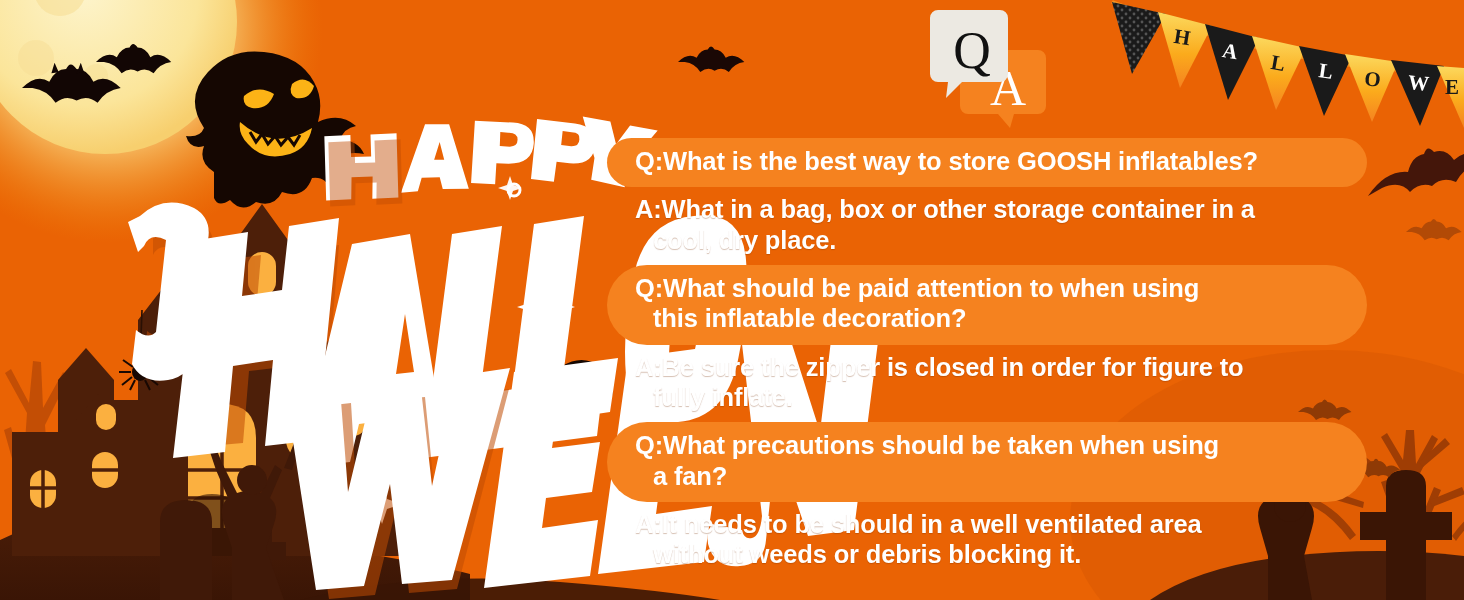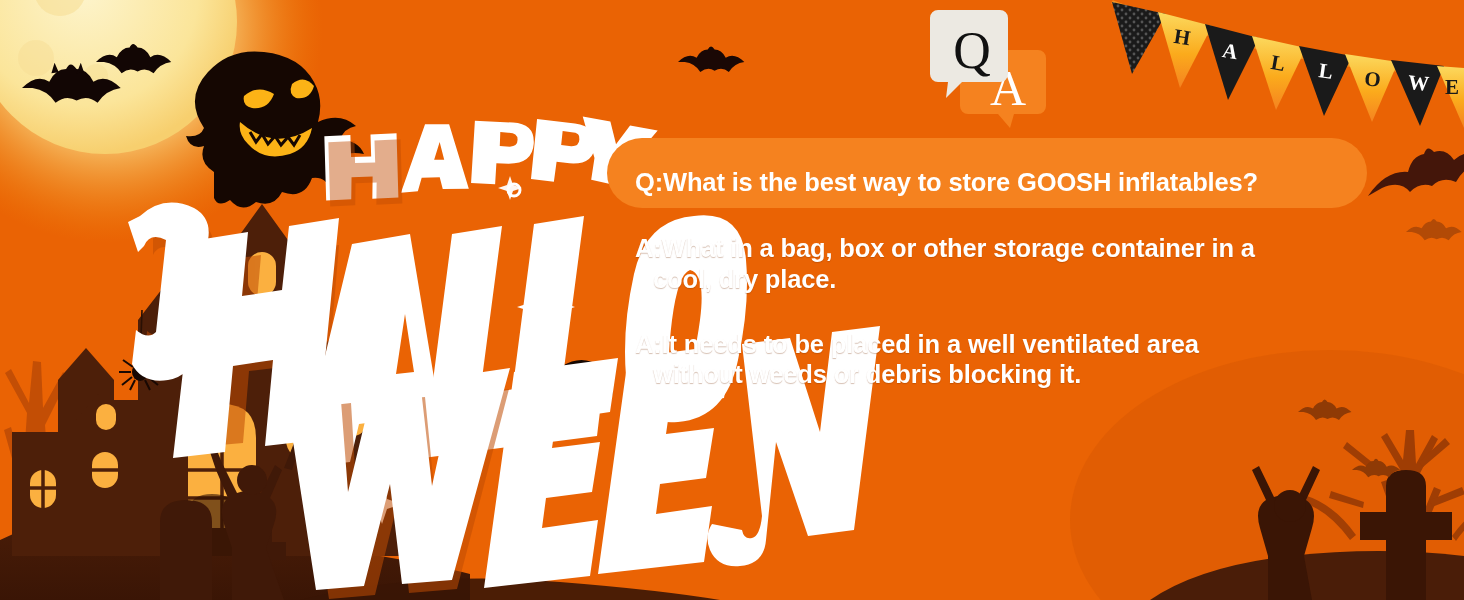--- a/index.html
+++ b/index.html
@@ -38,21 +38,20 @@
   .q-text, .a-text {
     color: #ffffff;
     font-family: "Liberation Sans", sans-serif;
     font-weight: bold;
     font-size: 25.5px;
     line-height: 1.19;
     letter-spacing: -0.15px;
     padding-left: 18px;
     text-indent: -18px;
     white-space: pre-line;
-    margin-top: 21px;
   }
   .a-text {
     padding: 4px 0 10px 46px;
     text-indent: -18px;
     text-shadow: 0 1px 1px rgba(120,45,0,0.30);
   }
   .q-pill .q-text { padding-left: 18px; }
 </style>
 </head>
 <body>
@@ -352,21 +351,33 @@
   <div id="faq">
 
     <div class="qa-block">
       <div class="q-pill">
         <div class="q-text">Q:What is the best way to store GOOSH inflatables?</div>
       </div>
       <div class="a-text">A:What in a bag, box or other storage container in a
 cool, dry place.</div>
     </div>
 
-
     <div class="qa-block">
-      <div class="a-text">A:It needs to be placed in a well ventilated area
+      <div class="q-pill">
+        <div class="q-text">Q:What should be paid attention to when using
+this inflatable decoration?</div>
+      </div>
+      <div class="a-text">A:Be sure the zipper is closed in order for figure to
+fully inflate.</div>
+    </div>
+
+    <div class="qa-block">
+      <div class="q-pill">
+        <div class="q-text">Q:What precautions should be taken when using
+a fan?</div>
+      </div>
+      <div class="a-text">A:It needs to be should in a well ventilated area
 without weeds or debris blocking it.</div>
     </div>
 
   </div>
 
 </div>
 
 </body></html>

